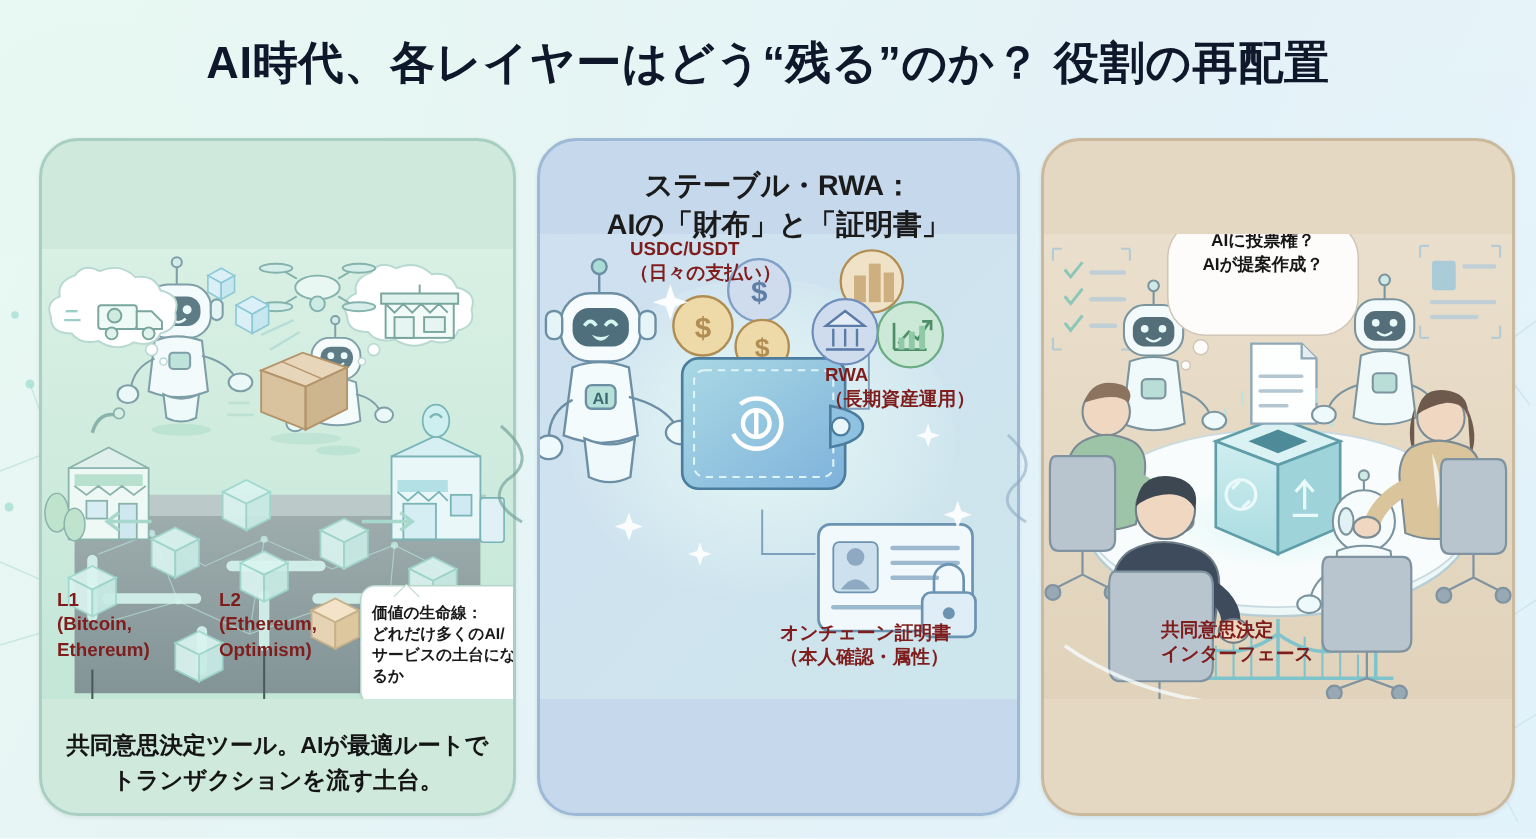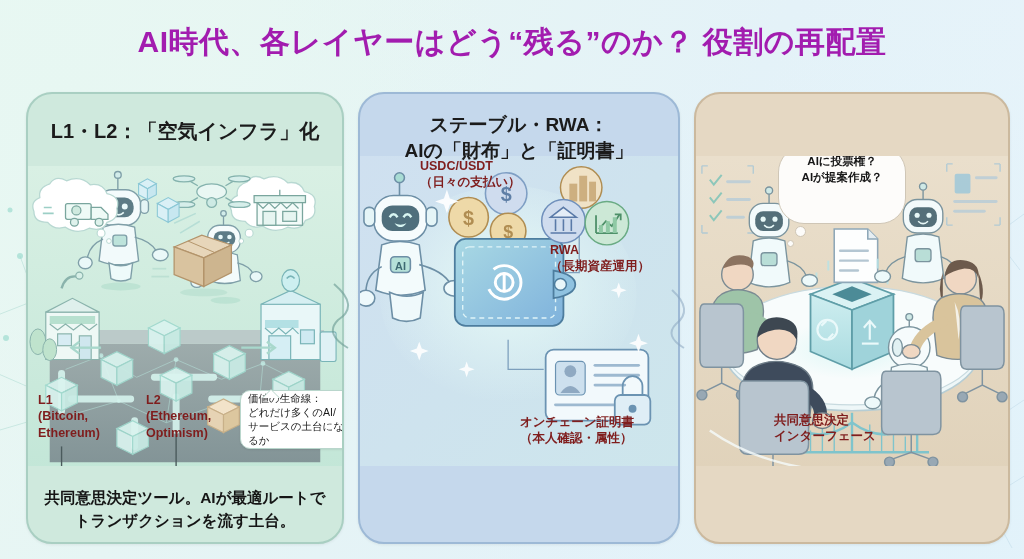--- a/index.html
+++ b/index.html
@@ -11,21 +11,21 @@
       radial-gradient(circle at 92% 88%, #e1f2fa 0%, rgba(225,242,250,0) 46%),
       linear-gradient(115deg,#eaf8f3 0%,#e6f5f4 28%,#e4f2f8 62%,#e8f4fb 100%);
     position:relative;
   }
   .bg-net { position:absolute; inset:0; pointer-events:none; }
 
   
   .title {
     position:absolute; top:22px; left:0; width:100%;
     text-align:center; font-size:30px; font-weight:bold; letter-spacing:.5px;
-    color:#a21caf;
+    color:#0f172a;
   }
 
   
   .panel {
     position:absolute; top:92px; height:452px; border-radius:26px;
     overflow:hidden; box-shadow:0 1px 3px rgba(0,0,0,.07);
   }
   #panel-1 { left:26px;  width:318px; background:#cfe9dd; border:2px solid #a9cfc2; }
   #panel-2 { left:358px; width:322px; background:#c5d8ec; border:2px solid #9db9d6; }
   #panel-3 { left:694px; width:316px; background:#e5d8c3; border:2px solid #cbb99e; }
@@ -53,22 +53,22 @@
   .scene { position:absolute; inset:0; }
   .art-label {
     position:absolute; text-align:left; font-size:11.5px; line-height:1.3;
     color:#7f1d1d; font-weight:600; white-space:pre-line;
   }
   .art-label.big { font-size:12.5px; }
 
   
   .callout {
     position:absolute; background:#ffffff; border:1.5px solid #b9d6cc;
-    border-radius:10px; padding:1px 7px; font-size:10.5px; line-height:1.32;
-    color:#1a1a1a; white-space:pre-line; text-align:left; font-weight:400;
+    border-radius:10px; padding:12px 7px; font-size:10.5px; line-height:1.32;
+    color:#1a1a1a; white-space:pre-line; text-align:left; font-weight:700;
     box-shadow:0 1px 2px rgba(0,0,0,.08);
   }
   .callout:after{
     content:""; position:absolute; top:-9px; left:22px;
     border:8px solid transparent; border-bottom-color:#fff;
   }
   .callout:before{
     content:""; position:absolute; top:-11px; left:21px;
     border:9px solid transparent; border-bottom-color:#b9d6cc;
   }
@@ -115,21 +115,20 @@
   <g fill="#b7d9ea" opacity=".8">
     <circle cx="986" cy="500" r="4"></circle>
       <circle cx="994" cy="420" r="3"></circle>
       <circle cx="994" cy="236" r="3"></circle>
   </g>
 </svg>
 
 <h1 class="title">AI時代、各レイヤーはどう“残る”のか？ 役割の再配置</h1>
 
 <section class="panel" id="panel-1">
-  <div class="panel-head" style="white-space: pre-line;">L1・L2：「空気インフラ」化</div>
 
   <div class="panel-art">
     <svg class="scene" viewBox="0 0 318 320" preserveAspectRatio="xMidYMid slice">
       <defs>
         <linearGradient id="g1sky" x1="0" y1="0" x2="0" y2="1">
           <stop offset="0" stop-color="#d9f0e4"></stop>
             <stop offset="1" stop-color="#c2e6d7"></stop>
         </linearGradient>
         <linearGradient id="g1ground" x1="0" y1="0" x2="0" y2="1">
           <stop offset="0" stop-color="#9aa7a8"></stop>

